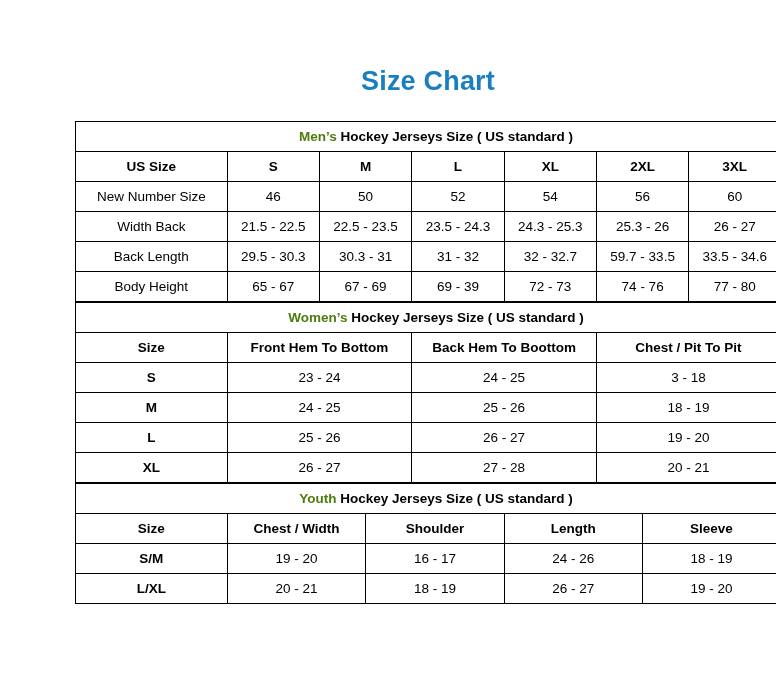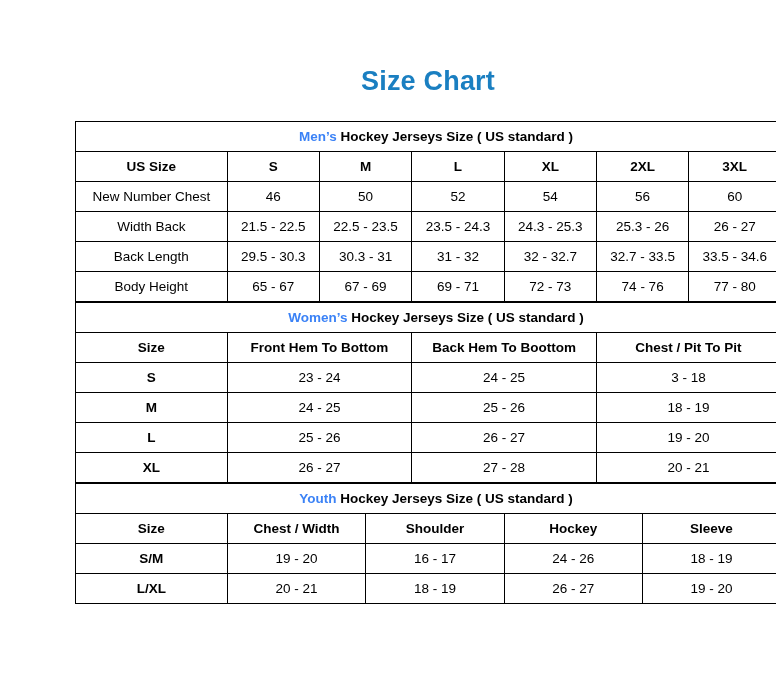--- a/index.html
+++ b/index.html
@@ -47,21 +47,21 @@
     vertical-align: middle;
     background: #ffffff;
   }
   td.section-head {
     background: #ffff00;
     font-weight: bold;
     font-size: 15px;
     height: 31px;
   }
   td.section-head .hl {
-    color: #3b82f6;
+    color: #4d7c0f;
     padding-left: 16px;
   }
   td.col-head {
     font-weight: bold;
   }
   td.row-head {
     font-weight: normal;
   }
   td.row-head-bold {
     font-weight: bold;
@@ -93,21 +93,21 @@
         <tr>
           <td class="col-head">US Size</td>
           <td class="col-head">S</td>
           <td class="col-head">M</td>
           <td class="col-head">L</td>
           <td class="col-head">XL</td>
           <td class="col-head">2XL</td>
           <td class="col-head">3XL</td>
         </tr>
         <tr>
-          <td class="row-head">New Number Chest</td>
+          <td class="row-head">New Number Size</td>
           <td>46</td>
           <td>50</td>
           <td>52</td>
           <td>54</td>
           <td>56</td>
           <td>60</td>
         </tr>
         <tr>
           <td class="row-head">Width Back</td>
           <td>21.5 - 22.5</td>
@@ -116,28 +116,28 @@
           <td>24.3 - 25.3</td>
           <td>25.3 - 26</td>
           <td>26 - 27</td>
         </tr>
         <tr>
           <td class="row-head">Back Length</td>
           <td>29.5 - 30.3</td>
           <td>30.3 - 31</td>
           <td>31 - 32</td>
           <td>32 - 32.7</td>
-          <td>32.7 - 33.5</td>
+          <td>59.7 - 33.5</td>
           <td>33.5 - 34.6</td>
         </tr>
         <tr>
           <td class="row-head">Body Height</td>
           <td>65 - 67</td>
           <td>67 - 69</td>
-          <td>69 - 71</td>
+          <td>69 - 39</td>
           <td>72 - 73</td>
           <td>74 - 76</td>
           <td>77 - 80</td>
         </tr>
       </tbody>
     </table>
 
     <table class="size-table">
       <colgroup>
         <col style="width:21.5%">
@@ -191,21 +191,21 @@
           <col style="width:19.6%">
       </colgroup>
       <tbody>
         <tr>
           <td class="section-head" colspan="5"><span class="hl">Youth</span><span> Hockey Jerseys Size ( US standard )</span></td>
         </tr>
         <tr>
           <td class="col-head">Size</td>
           <td class="col-head">Chest / Width</td>
           <td class="col-head">Shoulder</td>
-          <td class="col-head">Hockey</td>
+          <td class="col-head">Length</td>
           <td class="col-head">Sleeve</td>
         </tr>
         <tr>
           <td class="row-head-bold">S/M</td>
           <td>19 - 20</td>
           <td>16 - 17</td>
           <td>24 - 26</td>
           <td>18 - 19</td>
         </tr>
         <tr>

